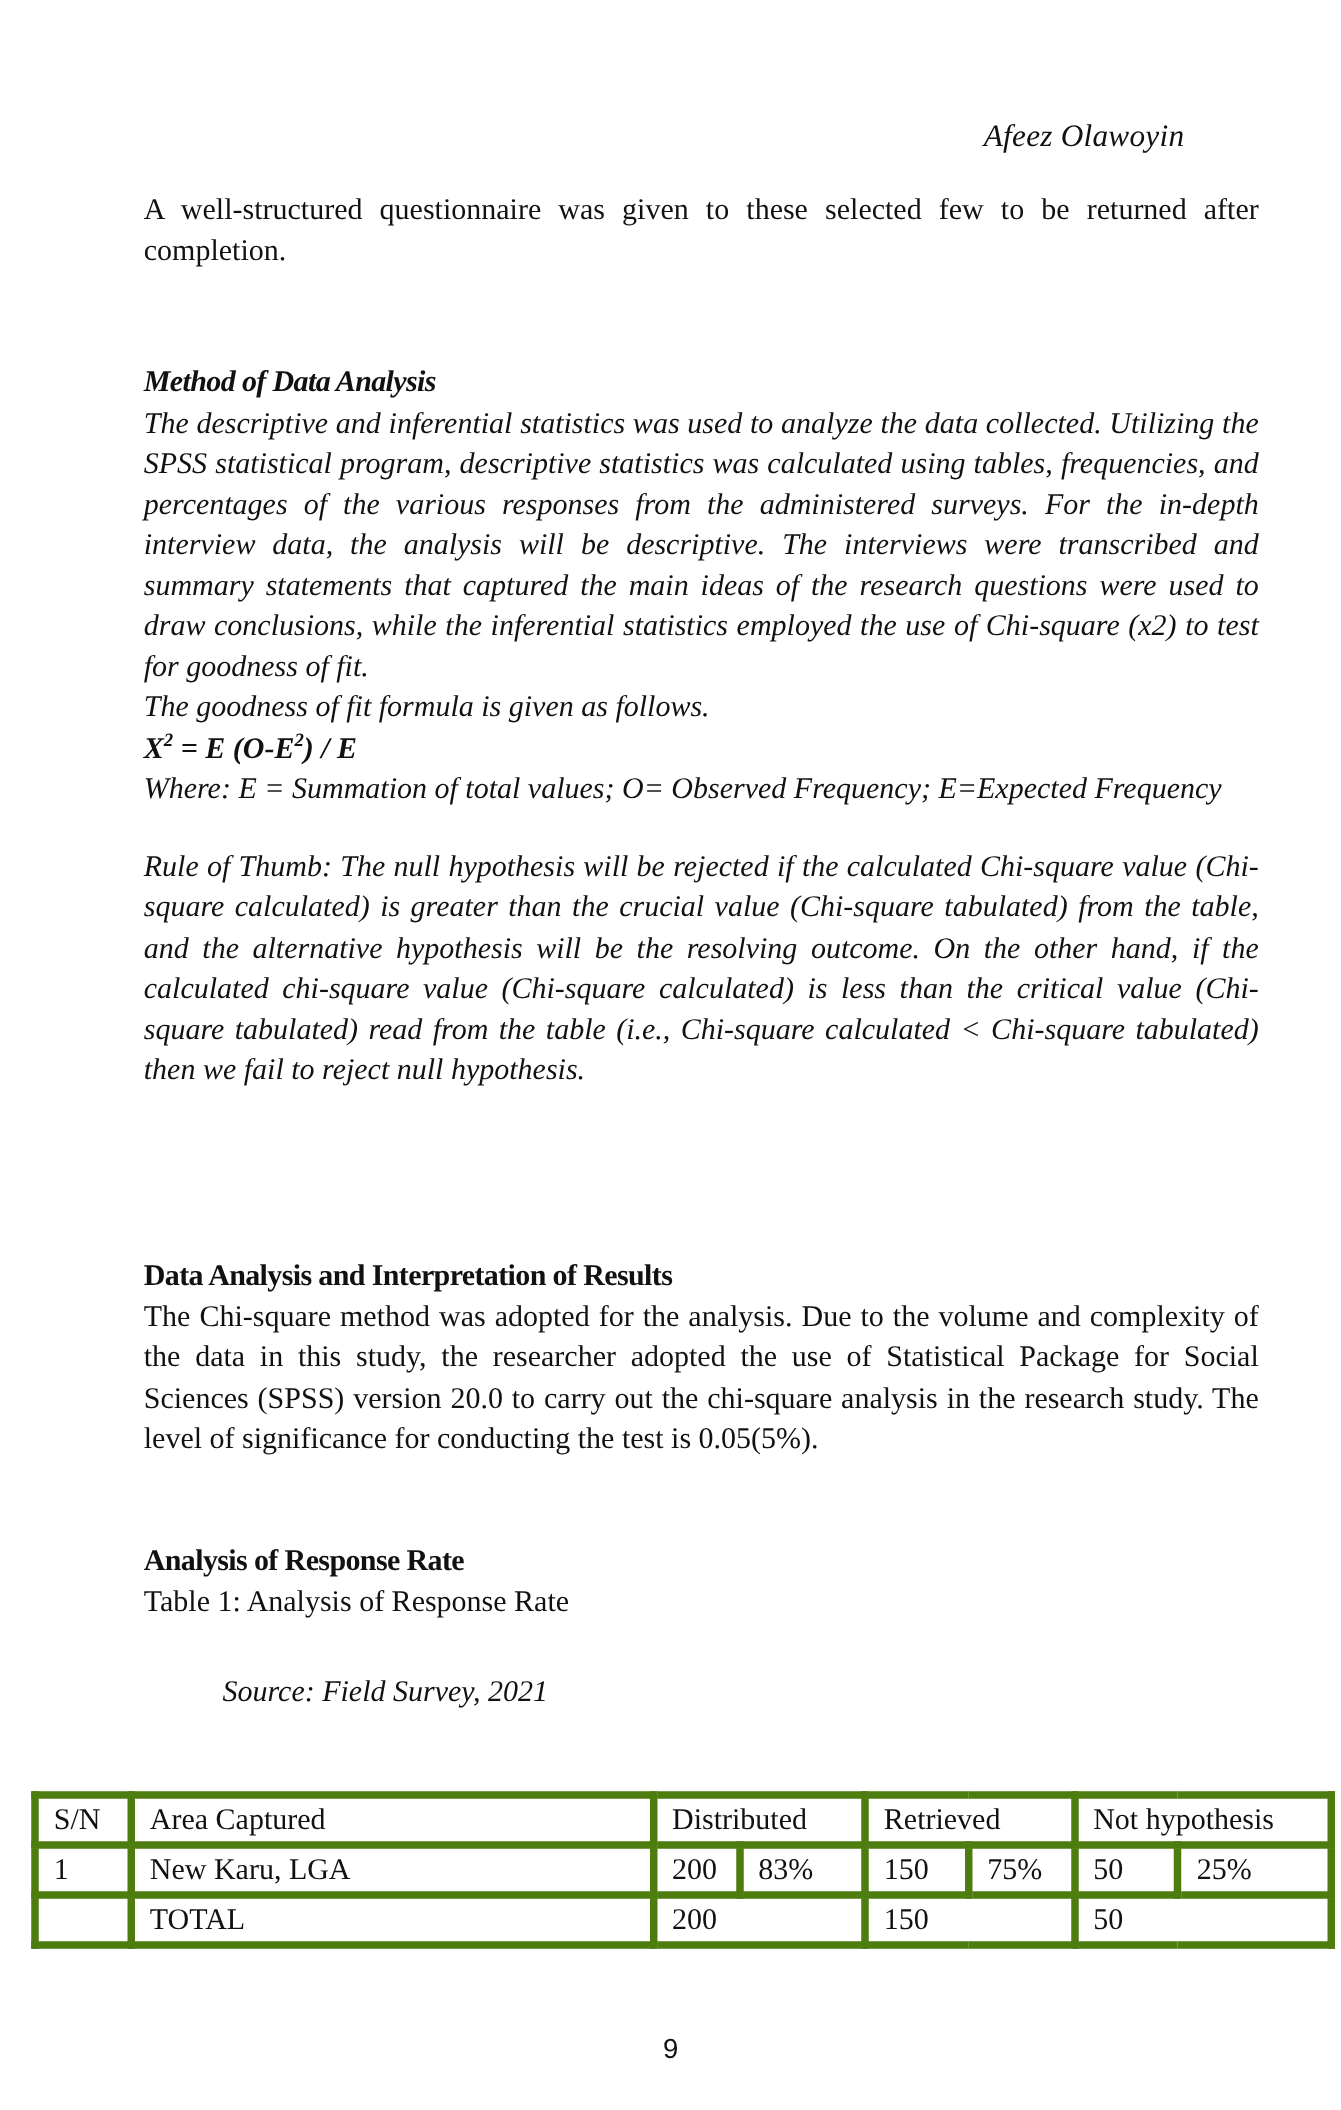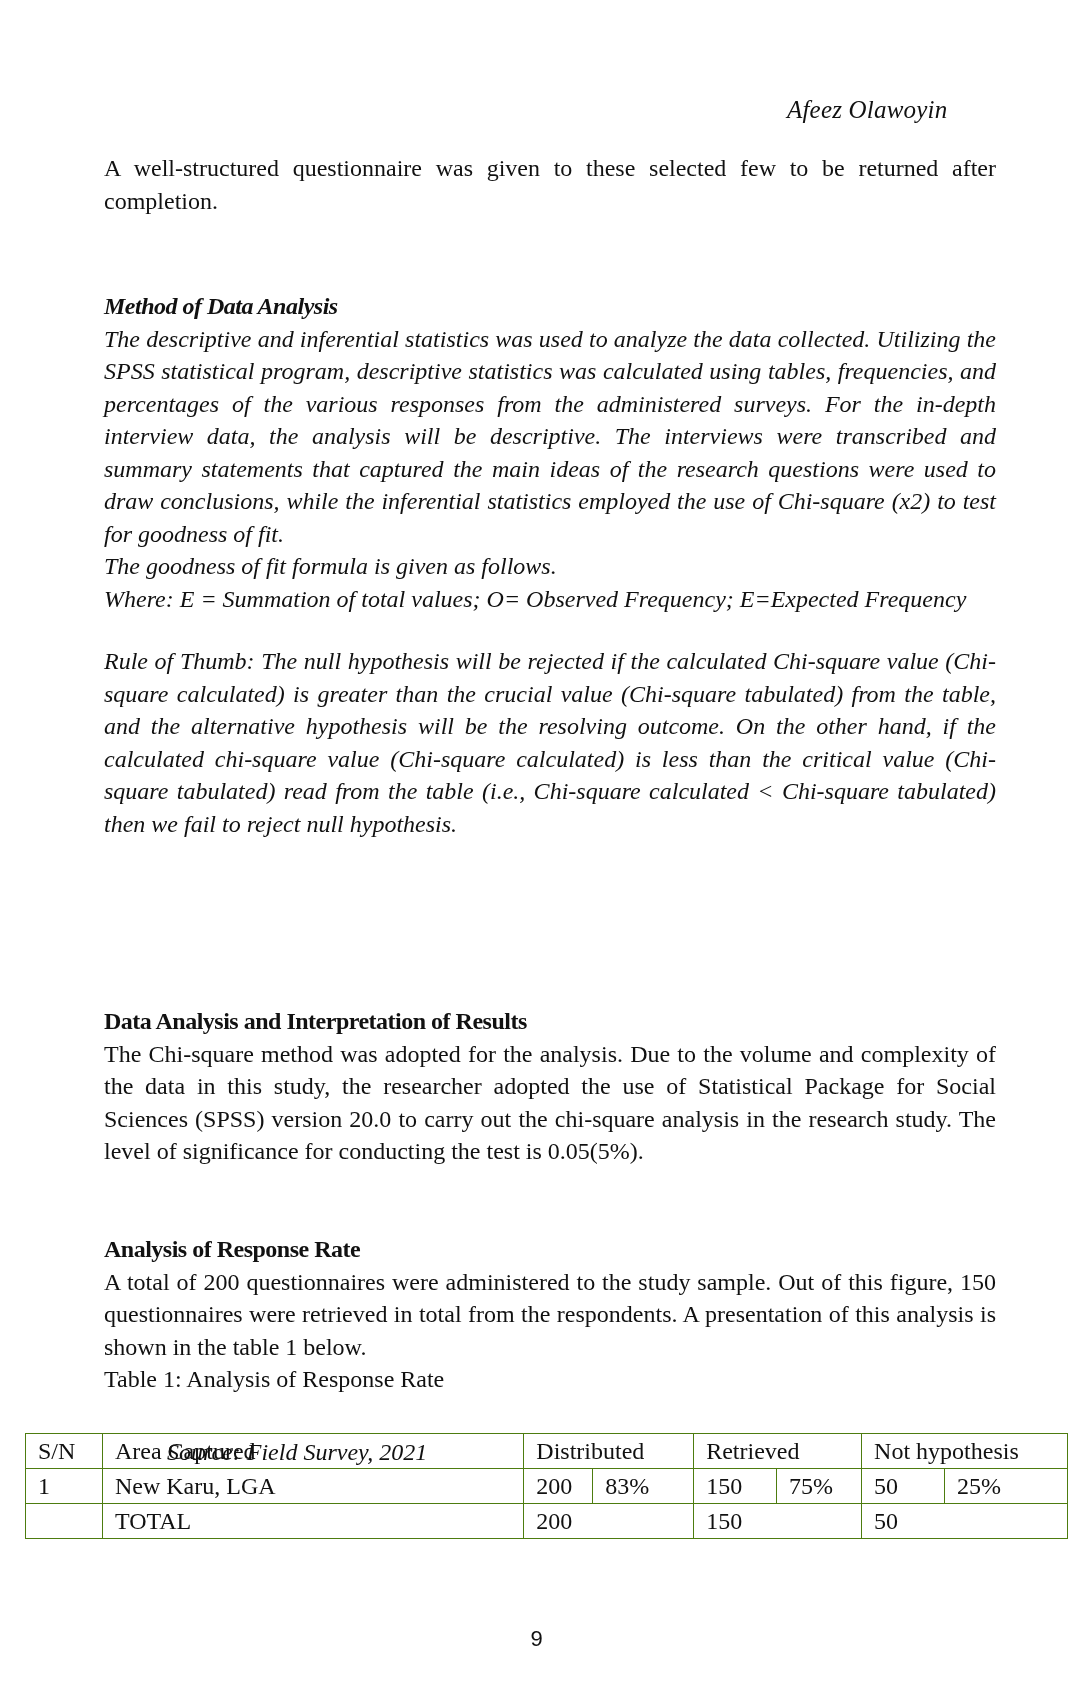--- a/index.html
+++ b/index.html
@@ -6,37 +6,37 @@
   body {
     width: 1073px; height: 1688px; position: relative; overflow: hidden;
     font-family: "Liberation Serif", "DejaVu Serif", serif;
     color: #111111;
   }
   .running-head {
     position: absolute; top: 96px; left: 787px;
     font-style: italic; font-size: 25px; letter-spacing: 0.2px;
   }
   .col {
-    position: absolute; left: 104px; width: 892px;
+    position: absolute; left: 115px; width: 892px;
     font-size: 24px; line-height: 32.5px;
   }
   .just { text-align: justify; text-align-last: left; }
   p { margin: 0; }
   .h { font-weight: bold; letter-spacing: -0.5px; }
   .formula { font-weight: bold; }
   .formula sup { font-size: 15px; line-height: 0; vertical-align: 9px; }
   .caption-src { font-style: italic; padding-left: 63px; margin-top: 40px; }
 
   table.resp {
     position: absolute; left: 25px; top: 1433px; width: 1043px;
     border-collapse: collapse;
     font-size: 24px; line-height: 30px;
   }
   table.resp td {
-    border: 1px solid #4d7c0f; padding: 1px 12px 2px 12px; height: 31px;
+    border: 6px solid #4d7c0f; padding: 1px 12px 2px 12px; height: 31px;
     vertical-align: middle; white-space: nowrap;
   }
   table.resp td.sn { padding-left: 12px; }
   .pageno {
     position: absolute; top: 1626px; left: 0; width: 1073px; text-align: center;
     font-family: "Liberation Sans", "DejaVu Sans", sans-serif; font-size: 22px;
   }
 </style>
 </head>
 <body>
@@ -44,33 +44,33 @@
 <div class="running-head">Afeez Olawoyin</div>
 
 <div class="col just" style="top:152px;">
   <p>A well-structured questionnaire was given to these selected few to be returned after completion.</p>
 </div>
 
 <div class="col" style="top:290px;font-style:italic;">
   <p class="h">Method of Data Analysis</p>
   <p class="just">The descriptive and inferential statistics was used to analyze the data collected. Utilizing the SPSS statistical program, descriptive statistics was calculated using tables, frequencies, and percentages of the various responses from the administered surveys. For the in-depth interview data, the analysis will be descriptive. The interviews were transcribed and summary statements that captured the main ideas of the research questions were used to draw conclusions, while the inferential statistics employed the use of Chi-square (x2) to test for goodness of fit.</p>
   <p>The goodness of fit formula is given as follows.</p>
+  <p class="formula"><span>X</span><sup>2</sup><span> = E (O-E</span><sup>2</sup><span>) / E</span></p>
   <p>Where: E = Summation of total values; O= Observed Frequency; E=Expected Frequency</p>
   <p style="height:30px;"></p>
   <p class="just">Rule of Thumb: The null hypothesis will be rejected if the calculated Chi-square value (Chi-square calculated) is greater than the crucial value (Chi-square tabulated) from the table, and the alternative hypothesis will be the resolving outcome. On the other hand, if the calculated chi-square value (Chi-square calculated) is less than the critical value (Chi-square tabulated) read from the table (i.e., Chi-square calculated &lt; Chi-square tabulated) then we fail to reject null hypothesis.</p>
 </div>
 
 <div class="col" style="top:1005px;">
   <p class="h">Data Analysis and Interpretation of Results</p>
   <p class="just">The Chi-square method was adopted for the analysis. Due to the volume and complexity of the data in this study, the researcher adopted the use of Statistical Package for Social Sciences (SPSS) version 20.0 to carry out the chi-square analysis in the research study. The level of significance for conducting the test is 0.05(5%).</p>
 </div>
 
 <div class="col" style="top:1233px;">
   <p class="h">Analysis of Response Rate</p>
-  <p class="just">A total of 200 questionnaires were administered to the study sample. Out of this figure, 150 questionnaires were retrieved in total from the respondents. A presentation of this analysis is shown in the table 1 below.</p>
   <p>Table 1: Analysis of Response Rate</p>
   <p class="caption-src">Source: Field Survey, 2021</p>
 </div>
 
 <table class="resp">
   <colgroup>
     <col style="width:77px">
     <col style="width:422px">
     <col style="width:69px">
     <col style="width:101px">

